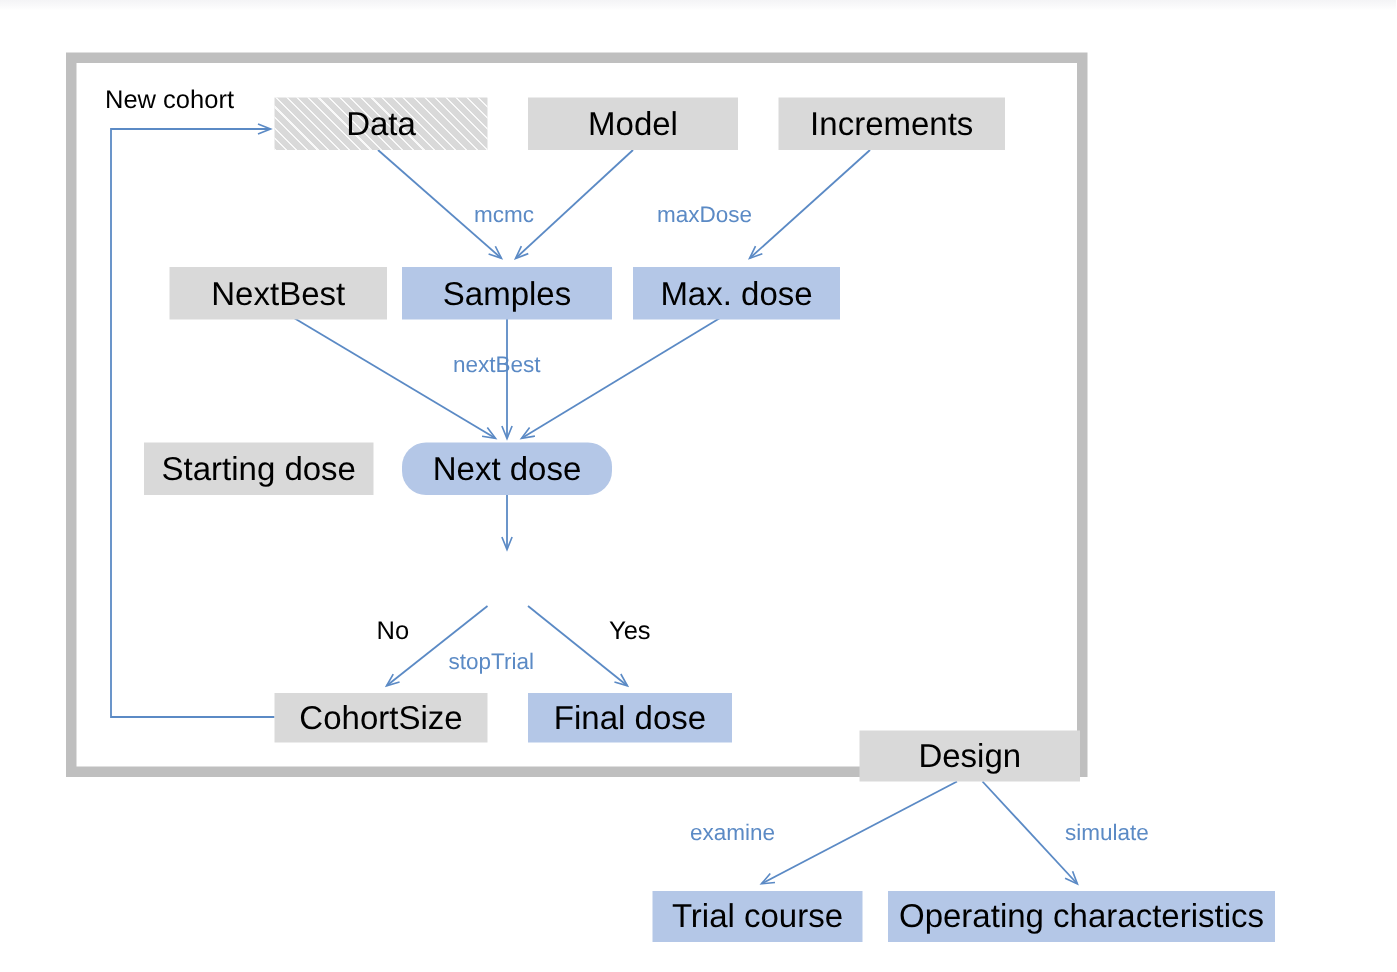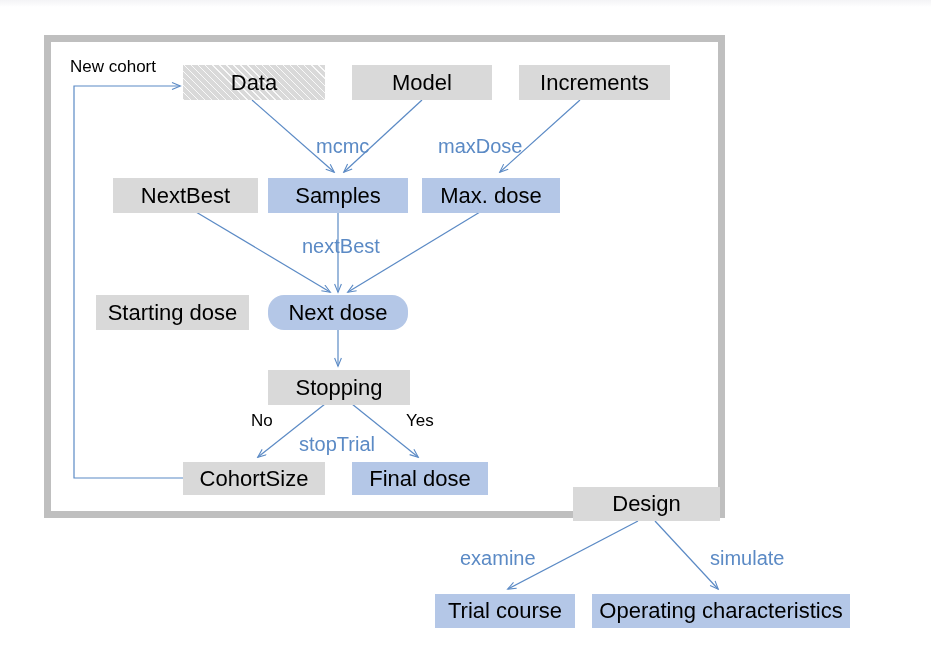--- a/index.html
+++ b/index.html
@@ -58,21 +58,21 @@
   .plain-label {
     position: absolute;
     color: #000000;
     font-size: 17px;
     line-height: 1;
     white-space: nowrap;
   }
   .fn-label {
     position: absolute;
     color: #5b8ac5;
-    font-size: 20px;
+    font-size: 15px;
     line-height: 1;
     white-space: nowrap;
   }
   svg.edges {
     position: absolute;
     left: 0; top: 0;
     width: 931px; height: 648px;
     pointer-events: none;
     overflow: visible;
   }
@@ -148,23 +148,20 @@
   </div>
 
   <div class="node gray" style="left:96px; top:295px; width:153px; height:35px;">
     <span>Starting dose</span>
   </div>
 
   <div class="node blue" style="left:268px; top:295px; width:140px; height:35px;border-radius:16px;">
     <span>Next dose</span>
   </div>
 
-  <div class="node gray" style="left:268px; top:370px; width:142px; height:35px;">
-    <span>Stopping</span>
-  </div>
 
   <div class="node gray" style="left:183px; top:462px; width:142px; height:33px;">
     <span>CohortSize</span>
   </div>
 
   <div class="node blue" style="left:352px; top:462px; width:136px; height:33px;">
     <span>Final dose</span>
   </div>
 
   <div class="node gray" style="left:573px; top:487px; width:147px; height:34px;">

